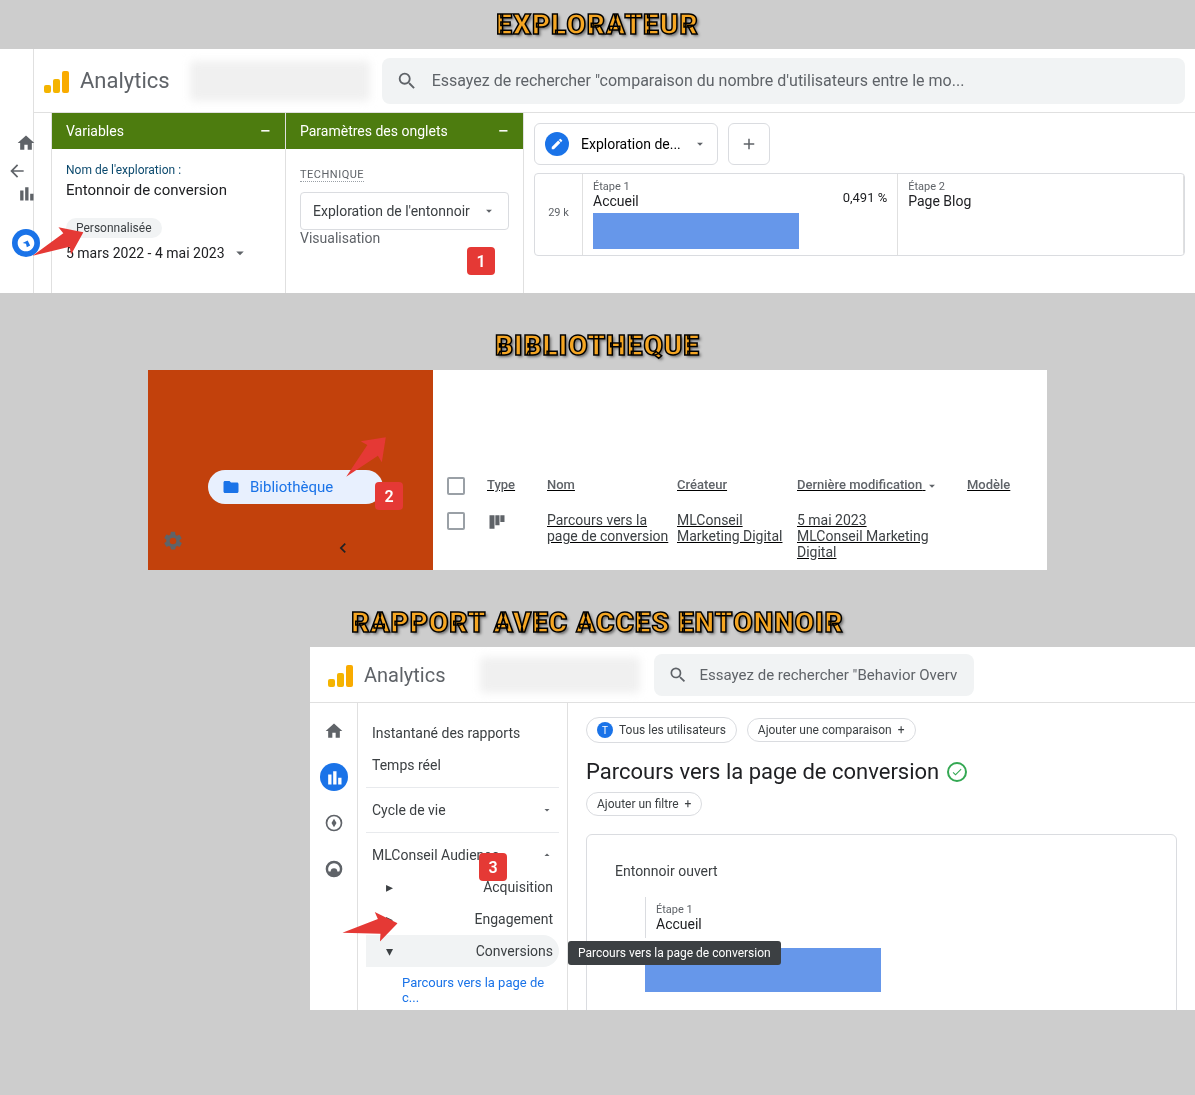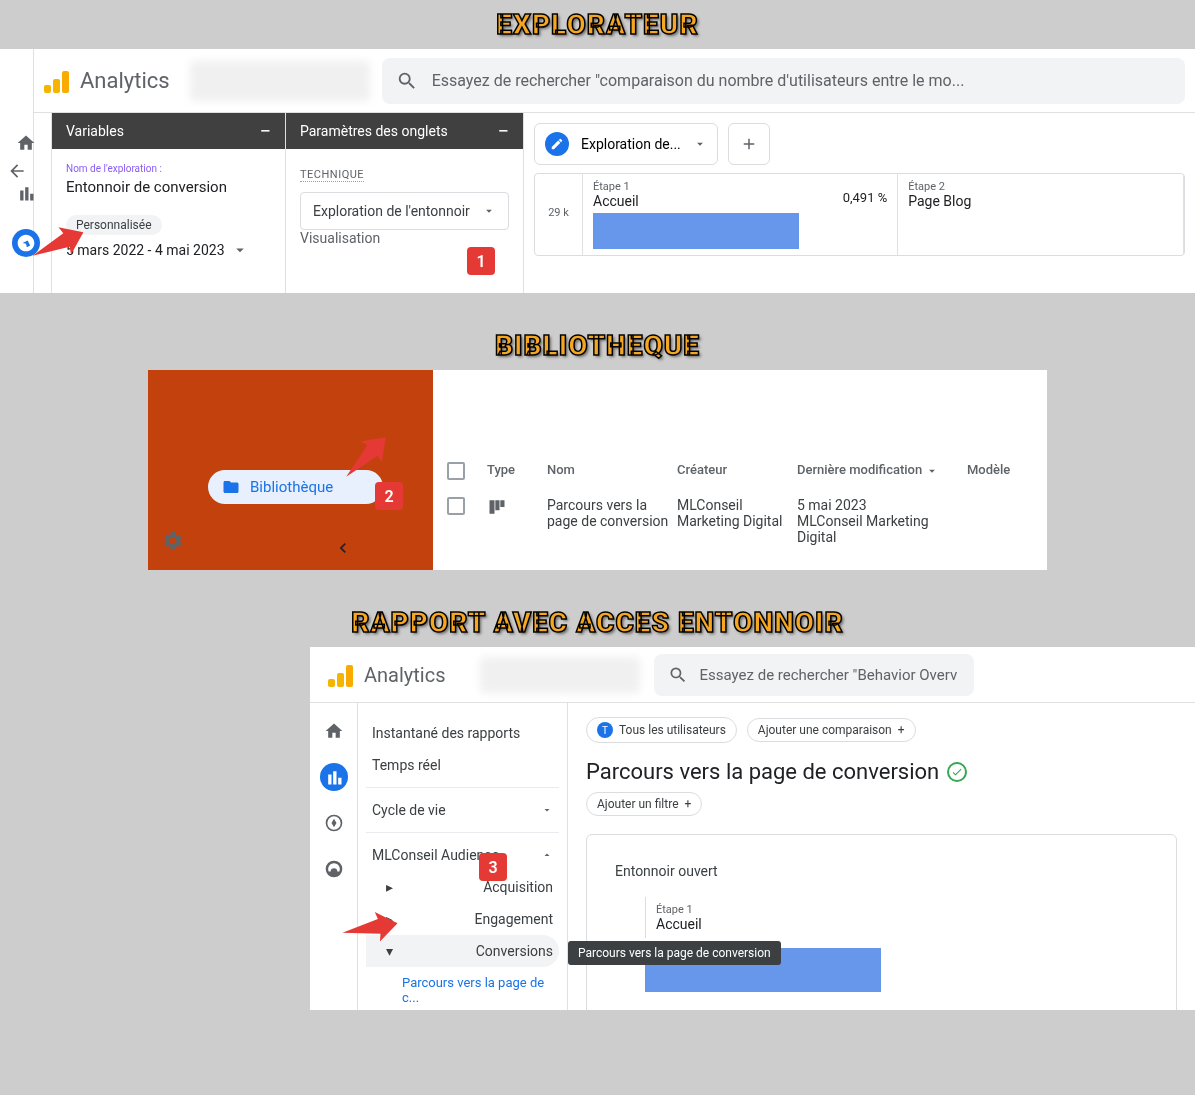--- a/index.html
+++ b/index.html
@@ -28,25 +28,25 @@
   
   .p1-body { display:flex; position:absolute; top:64px; left:0; right:0; bottom:0; }
   .p1-nav { width:52px; display:flex; flex-direction:column; align-items:center; padding-top:16px; gap:22px; border-right:1px solid #e0e0e0; position:relative;}
   .p1-nav .nav-item{width:28px;height:28px;display:flex;align-items:center;justify-content:center;border-radius:50%;}
   .p1-nav .nav-item.active{background:#1a73e8;}
   .p1-nav svg{width:20px;height:20px;fill:#5f6368;}
   .p1-nav .active svg{fill:#fff;}
   .red-arrow1{position:absolute;top:112px;left:30px;transform:rotate(-25deg);}
   
   .p1-col { border-right:1px solid #e0e0e0; }
-  .col-head{background:#404040;color:#fff;padding:10px 14px;font-size:14px;display:flex;justify-content:space-between;align-items:center;}
+  .col-head{background:#4d7c0f;color:#fff;padding:10px 14px;font-size:14px;display:flex;justify-content:space-between;align-items:center;}
   .col-head .minus{font-size:20px;line-height:10px;}
   .p1-vars{width:234px;}
   .p1-vars .body{padding:14px;}
-  .p1-vars .label{color:#8b5cf6;font-size:10px;margin-bottom:4px;}
+  .p1-vars .label{color:#0c4a6e;font-size:12px;margin-bottom:4px;}
   .p1-vars .val{color:#202124;font-size:15px;margin-bottom:18px;}
   .p1-vars .chip{background:#f1f3f4;border-radius:12px;padding:3px 10px;font-size:12px;display:inline-block;color:#3c4043;}
   .p1-vars .date{font-size:14px;color:#202124;margin-top:6px;display:flex;align-items:center;}
   .p1-vars .date svg{width:18px;height:18px;fill:#5f6368;margin-left:6px;}
   
   .p1-params{width:238px;position:relative;}
   .p1-params .body{padding:14px;}
   .p1-params .sec-label{font-size:11px;letter-spacing:0.5px;color:#5f6368;border-bottom:1px dotted #9aa0a6;display:inline-block;margin-bottom:10px;text-align:center;}
   .p1-params .dropdown{border:1px solid #dadce0;border-radius:4px;padding:10px 12px;font-size:14px;color:#3c4043;display:flex;justify-content:space-between;align-items:center;}
   .p1-params .viz{font-size:14px;color:#5f6368;}
@@ -68,21 +68,21 @@
   .num-badge{width:28px;height:28px;background:#e53935;color:#fff;border-radius:4px;display:flex;align-items:center;justify-content:center;font-weight:600;font-size:16px;position:absolute;}
   
   
   .panel2{background:#fff;display:flex;height:200px;margin:0 148px;position:relative;overflow:hidden;}
   .p2-sidebar{width:360px;background:#c2410c;position:relative;padding-top:100px;}
   .p2-lib{margin:0 50px 0 60px;background:#e8f0fe;border-radius:20px;padding:8px 14px;display:flex;align-items:center;gap:10px;color:#1a73e8;font-size:15px;}
   .p2-lib svg{width:18px;height:18px;fill:#1a73e8;}
   .p2-gear{position:absolute;bottom:14px;left:14px;}
   .p2-chev{position:absolute;bottom:8px;right:80px;}
   .red-arrow2{position:absolute;top:68px;left:190px;transform:rotate(135deg) scaleX(-1);}
-  .p2-main{flex:1;padding:0 0 0 14px;position:relative;}
+  .p2-main{flex:1;padding:15px 0 0 14px;position:relative;text-decoration:underline;}
   .p2-table{margin-top:92px;}
   .p2-thead{display:flex;color:#5f6368;font-size:13px;font-weight:500;padding-bottom:8px;}
   .p2-trow{display:flex;font-size:14px;color:#3c4043;padding-top:6px;}
   .p2-cb{width:40px;}
   .p2-type{width:60px;}
   .p2-name{width:130px;}
   .p2-creator{width:120px;}
   .p2-mod{width:170px;}
   .p2-model{width:80px;}
   .cb{width:18px;height:18px;border:2px solid #9aa0a6;border-radius:2px;display:inline-block;}

